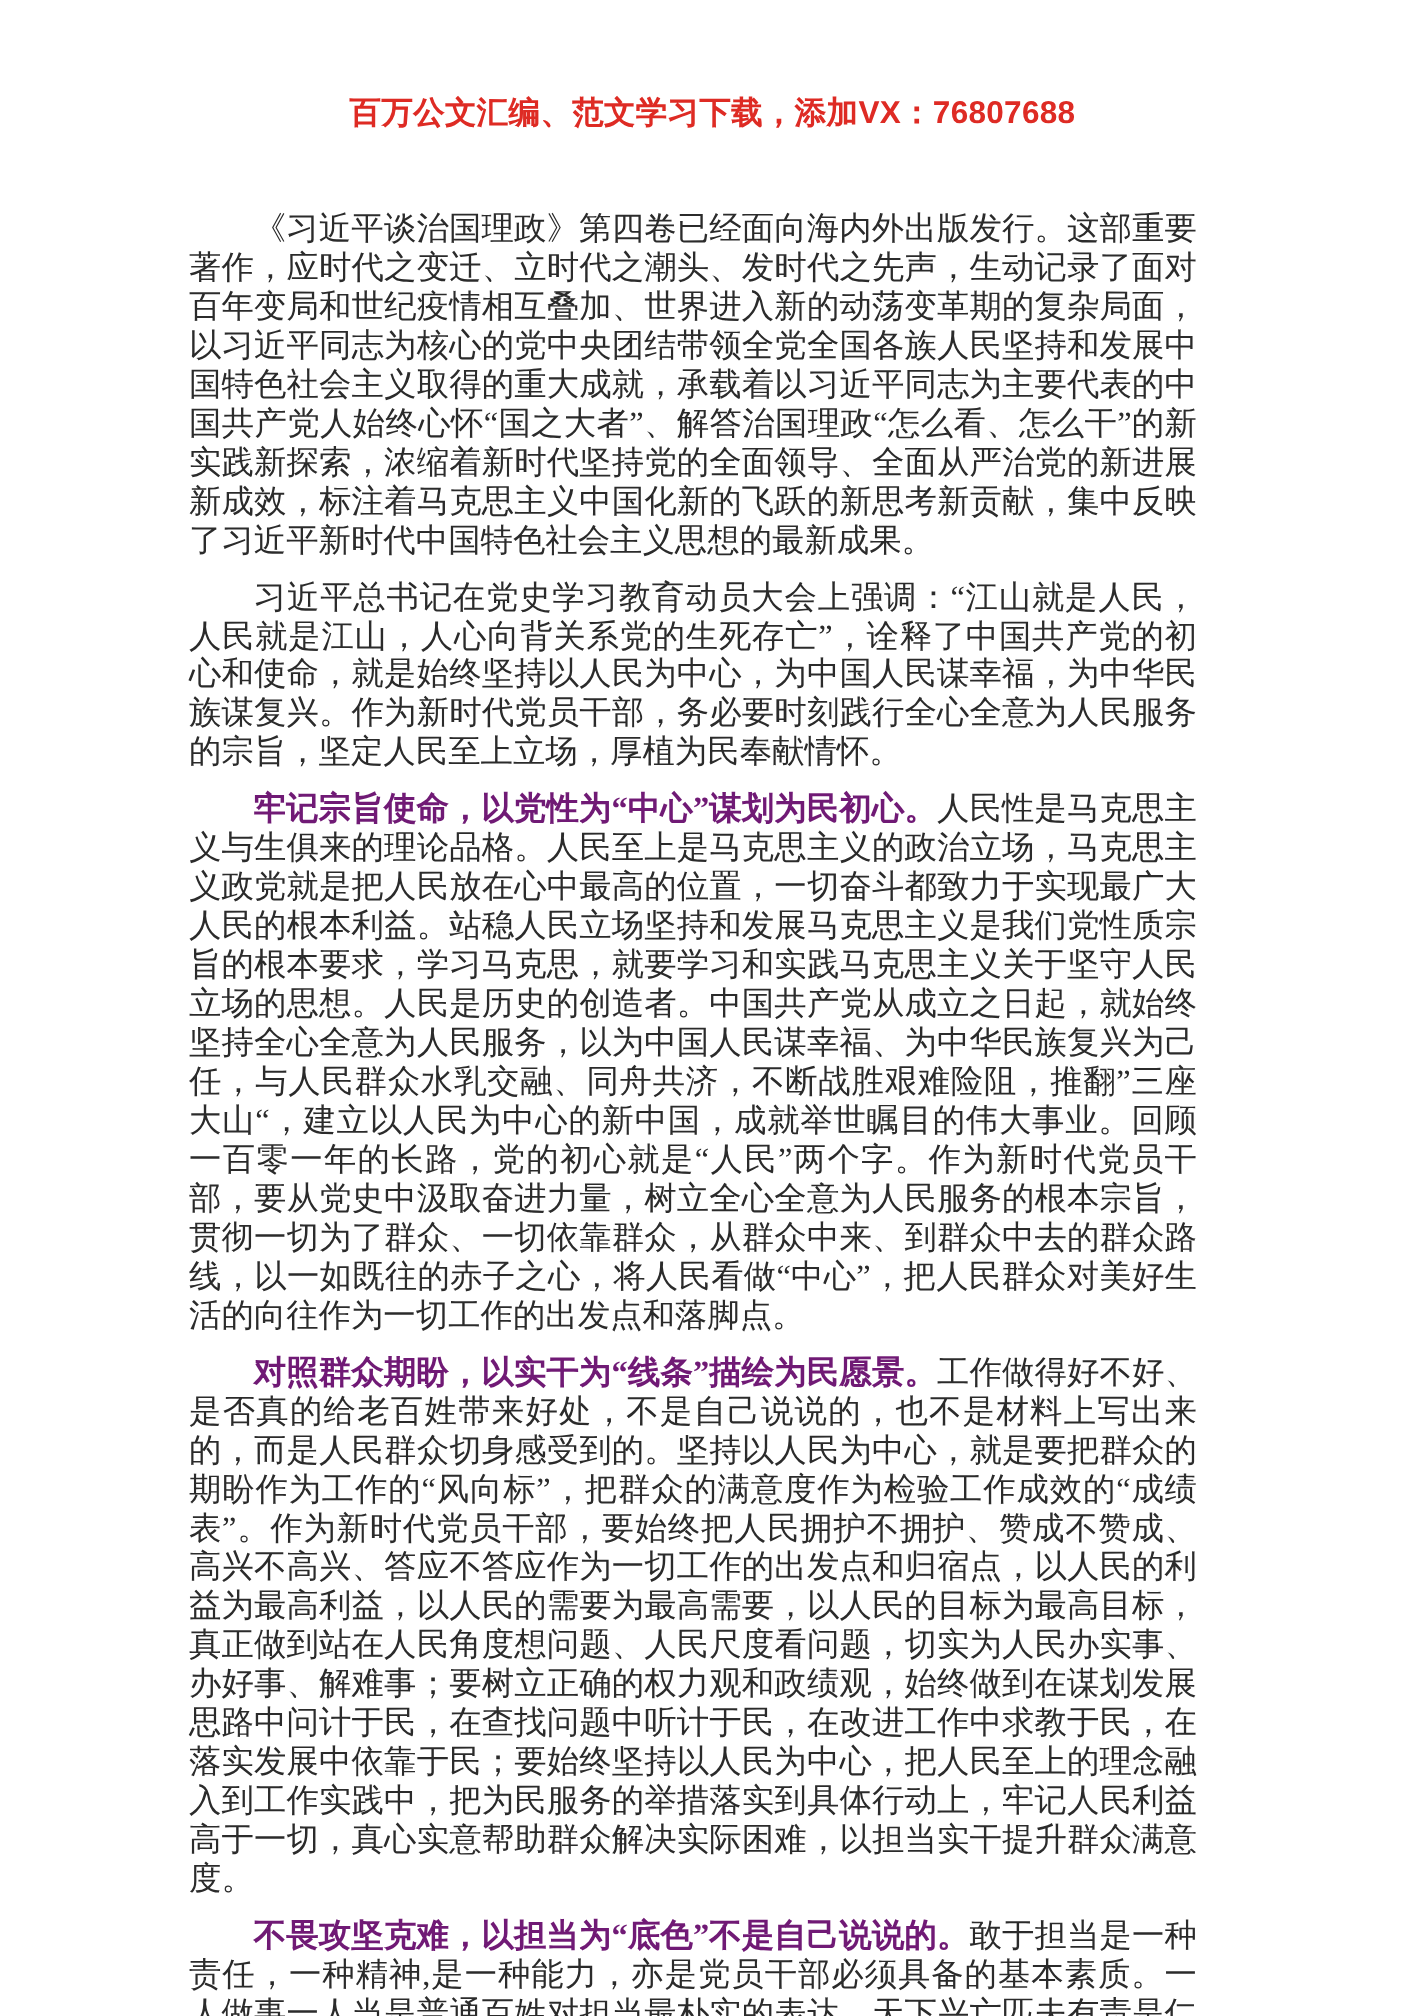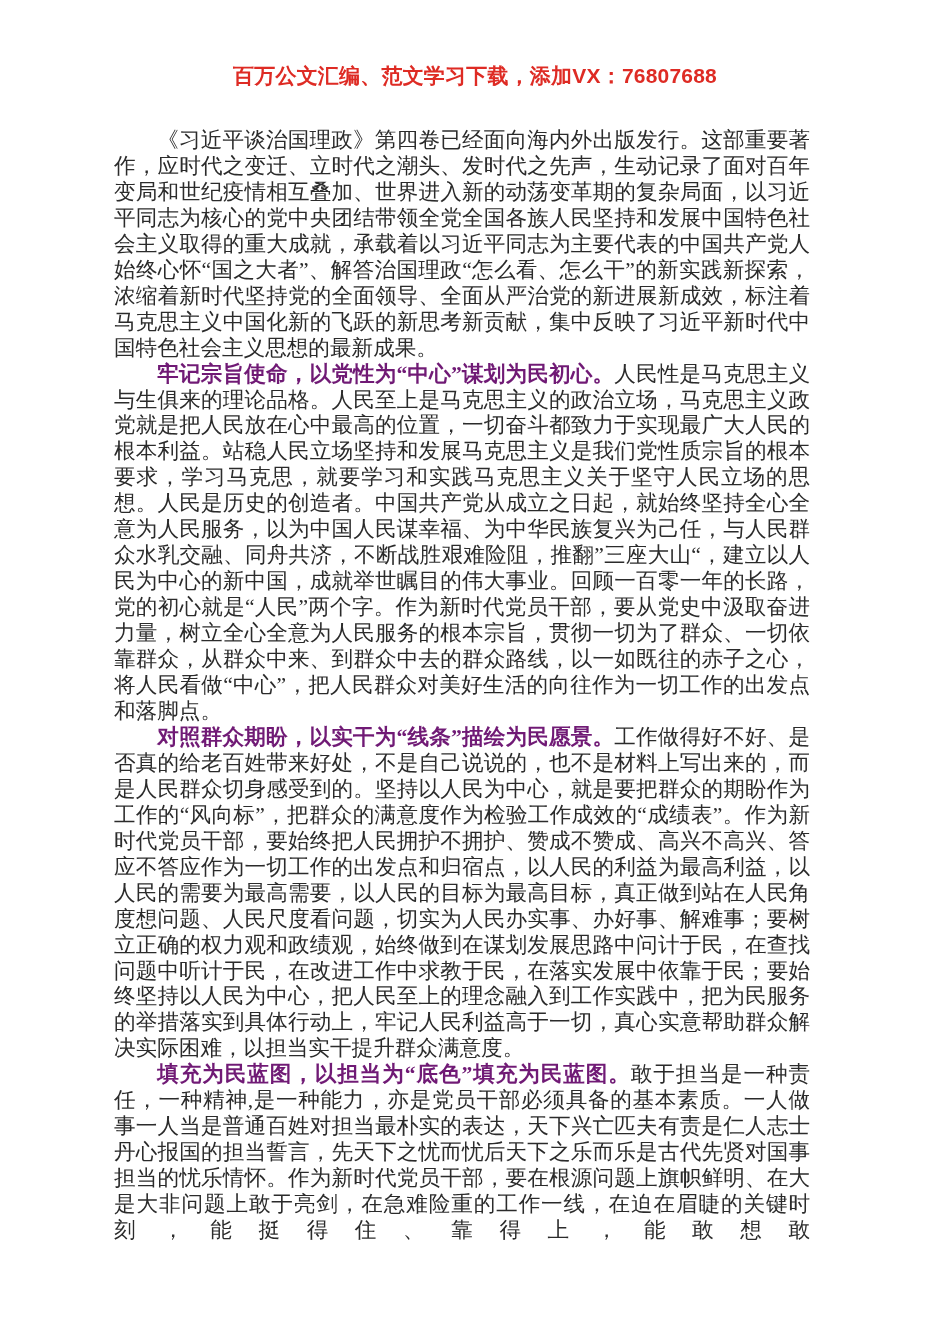--- a/index.html
+++ b/index.html
@@ -47,21 +47,21 @@
     width: 696px;
     color: #2b2b2b;
     font-size: 21.6px;
     line-height: 25.95px;
     text-align: justify;
     text-justify: inter-character;
     text-align-last: left;
   }
 
   .doc-body p {
-    margin: 0;
+    margin: 12px;
     text-indent: 43.2px;
     text-align: justify;
     text-justify: inter-character;
     text-align-last: left;
     word-break: break-all;
     letter-spacing: 0;
   }
 
   .doc-body p .lead {
     font-weight: 700;
@@ -79,27 +79,30 @@
 <div class="page">
 
   <div class="banner">百万公文汇编、范文学习下载，添加VX：76807688</div>
 
   <div class="doc-body">
 
     <p>
       <span>《习近平谈治国理政》第四卷已经面向海内外出版发行。这部重要著作，应时代之变迁、立时代之潮头、发时代之先声，生动记录了面对百年变局和世纪疫情相互叠加、世界进入新的动荡变革期的复杂局面，以习近平同志为核心的党中央团结带领全党全国各族人民坚持和发展中国特色社会主义取得的重大成就，承载着以习近平同志为主要代表的中国共产党人始终心怀“国之大者”、解答治国理政“怎么看、怎么干”的新实践新探索，浓缩着新时代坚持党的全面领导、全面从严治党的新进展新成效，标注着马克思主义中国化新的飞跃的新思考新贡献，集中反映了习近平新时代中国特色社会主义思想的最新成果。</span>
     </p>
 
+    <p>
+      <span>习近平总书记在党史学习教育动员大会上强调：“江山就是人民，人民就是江山，人心向背关系党的生死存亡”，诠释了中国共产党的初心和使命，就是始终坚持以人民为中心，为中国人民谋幸福，为中华民族谋复兴。作为新时代党员干部，务必要时刻践行全心全意为人民服务的宗旨，坚定人民至上立场，厚植为民奉献情怀。</span>
+    </p>
 
     <p>
       <span class="lead">牢记宗旨使命，以党性为“中心”谋划为民初心。</span><span>人民性是马克思主义与生俱来的理论品格。人民至上是马克思主义的政治立场，马克思主义政党就是把人民放在心中最高的位置，一切奋斗都致力于实现最广大人民的根本利益。站稳人民立场坚持和发展马克思主义是我们党性质宗旨的根本要求，学习马克思，就要学习和实践马克思主义关于坚守人民立场的思想。人民是历史的创造者。中国共产党从成立之日起，就始终坚持全心全意为人民服务，以为中国人民谋幸福、为中华民族复兴为己任，与人民群众水乳交融、同舟共济，不断战胜艰难险阻，推翻”三座大山“，建立以人民为中心的新中国，成就举世瞩目的伟大事业。回顾一百零一年的长路，党的初心就是“人民”两个字。作为新时代党员干部，要从党史中汲取奋进力量，树立全心全意为人民服务的根本宗旨，贯彻一切为了群众、一切依靠群众，从群众中来、到群众中去的群众路线，以一如既往的赤子之心，将人民看做“中心”，把人民群众对美好生活的向往作为一切工作的出发点和落脚点。</span>
     </p>
 
     <p>
       <span class="lead">对照群众期盼，以实干为“线条”描绘为民愿景。</span><span>工作做得好不好、是否真的给老百姓带来好处，不是自己说说的，也不是材料上写出来的，而是人民群众切身感受到的。坚持以人民为中心，就是要把群众的期盼作为工作的“风向标”，把群众的满意度作为检验工作成效的“成绩表”。作为新时代党员干部，要始终把人民拥护不拥护、赞成不赞成、高兴不高兴、答应不答应作为一切工作的出发点和归宿点，以人民的利益为最高利益，以人民的需要为最高需要，以人民的目标为最高目标，真正做到站在人民角度想问题、人民尺度看问题，切实为人民办实事、办好事、解难事；要树立正确的权力观和政绩观，始终做到在谋划发展思路中问计于民，在查找问题中听计于民，在改进工作中求教于民，在落实发展中依靠于民；要始终坚持以人民为中心，把人民至上的理念融入到工作实践中，把为民服务的举措落实到具体行动上，牢记人民利益高于一切，真心实意帮助群众解决实际困难，以担当实干提升群众满意度。</span>
     </p>
 
     <p class="last">
-      <span class="lead">填充为民蓝图，以担当为“底色”填充为民蓝图。</span><span>敢于担当是一种责任，一种精神,是一种能力，亦是党员干部必须具备的基本素质。一人做事一人当是普通百姓对担当最朴实的表达，天下兴亡匹夫有责是仁人志士丹心报国的担当誓言，先天下之忧而忧后天下之乐而乐是古代先贤对国事担当的忧乐情怀。作为新时代党员干部，要在根源问题上旗帜鲜明、在大是大非问题上敢于亮剑，在急难险重的工作一线，在迫在眉睫的关键时刻，能挺得住、靠得上，能敢想敢</span>
+      <span class="lead">不畏攻坚克难，以担当为“底色”不是自己说说的。</span><span>敢于担当是一种责任，一种精神,是一种能力，亦是党员干部必须具备的基本素质。一人做事一人当是普通百姓对担当最朴实的表达，天下兴亡匹夫有责是仁人志士丹心报国的担当誓言，先天下之忧而忧后天下之乐而乐是古代先贤对国事担当的忧乐情怀。作为新时代党员干部，要在根源问题上旗帜鲜明、在大是大非问题上敢于亮剑，在急难险重的工作一线，在迫在眉睫的关键时刻，能挺得住、靠得上，能敢想敢</span>
     </p>
 
   </div>
 </div>
 
 </body></html>

